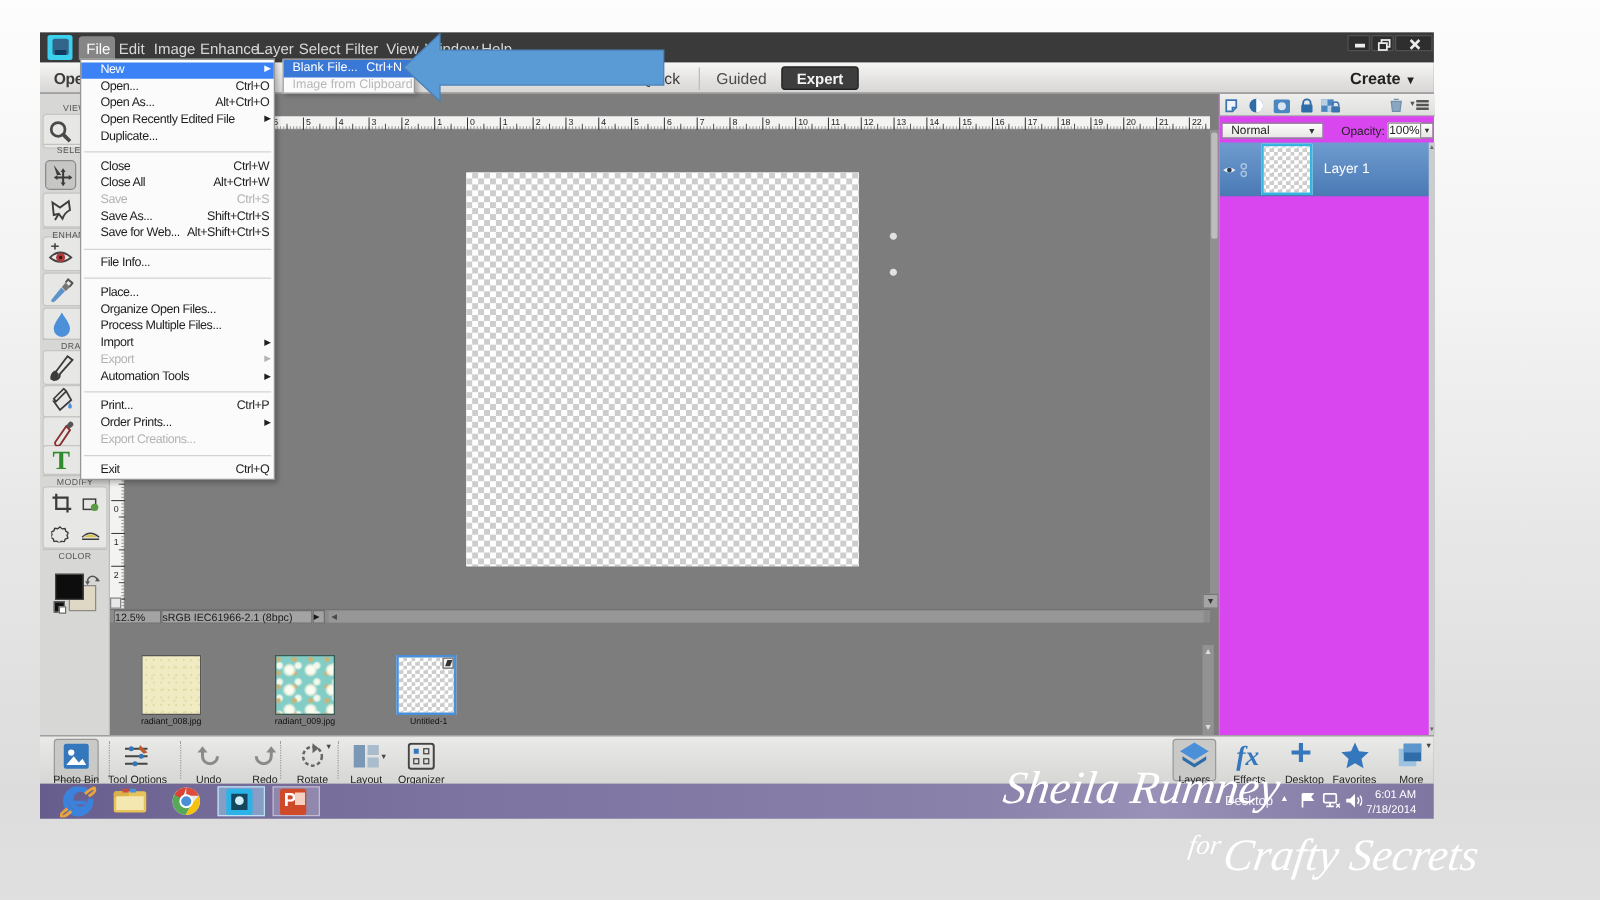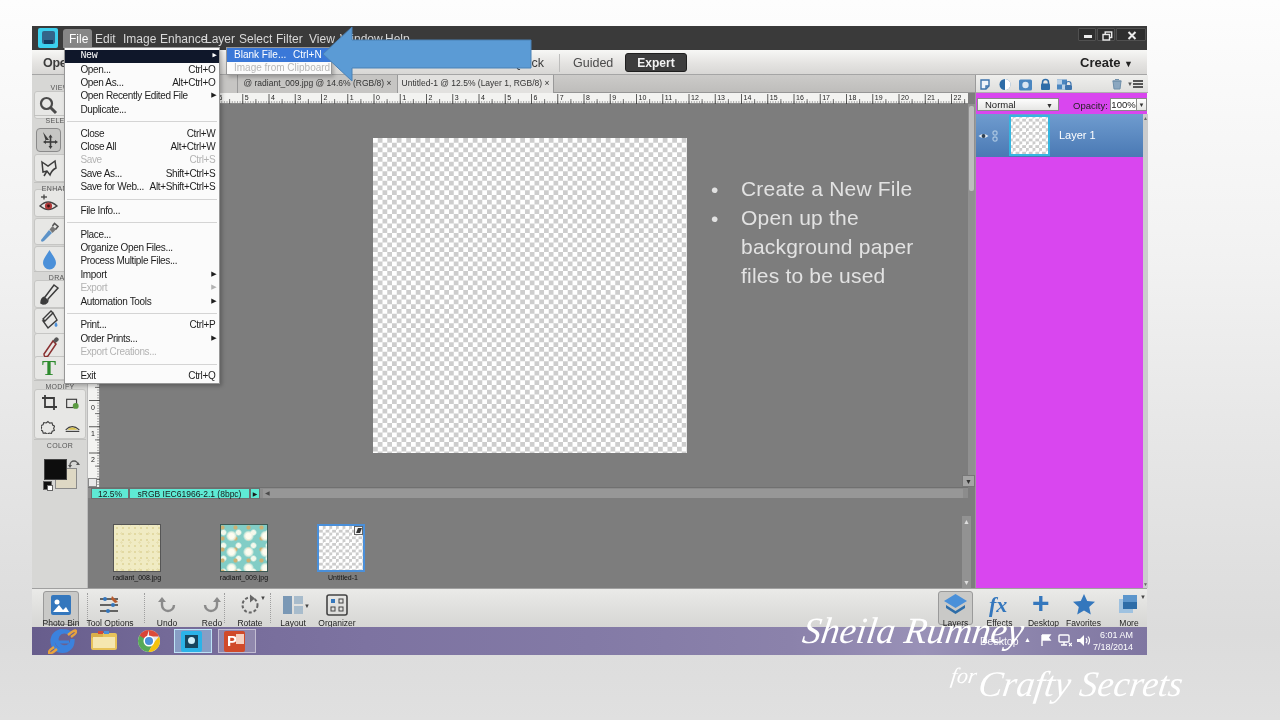--- a/index.html
+++ b/index.html
@@ -50,22 +50,22 @@
   background-size:9.5px 9.5px; }
 
 
 #bullets { position:absolute; left:709px; top:148px; width:300px; font-size:21px; line-height:29px;
   color:#e2e2e2; letter-spacing:.2px; }
 .bul { position:absolute; width:20px; font-size:21px; color:#e2e2e2; }
 
 
 #statusbar { position:absolute; left:56px; top:461px; width:880px; height:11px; background:#8c8c8c;
   border-top:1px solid #707070; }
-.sbox { position:absolute; top:0px; height:11px; background:#5eead4; border:1px solid #6e6e6e;
-  font-size:8.5px; color:#1a1a1a; text-align:center; line-height:10px; }
+.sbox { position:absolute; top:0px; height:11px; background:#a3a3a3; border:1px solid #6e6e6e;
+  font-size:8.5px; color:#1a1a1a; text-align:left; line-height:10px; }
 #openbar { position:absolute; left:56px; top:472px; width:883px; height:18px;
   background:linear-gradient(180deg,#f1f1ef,#dcdbd9); border-bottom:1px solid #9a9a9a; }
 #ofdrop { position:absolute; left:3px; top:2px; width:139px; height:14px; background:linear-gradient(180deg,#fcfcfc,#e9e9e7);
   border:1px solid #8f8f8f; font-size:10px; color:#222; line-height:13px; padding-left:7px; }
 #photobin { position:absolute; left:56px; top:490px; width:883px; height:72px; background:#7d7d7d; }
 .thumb { position:absolute; top:8px; width:48px; height:48px; }
 .cap { position:absolute; top:58px; font-size:7px; color:#111; width:80px; text-align:center; }
 
 
 #panel { position:absolute; left:943px; top:49px; width:172px; height:513px; background:#d946ef; border-left:1px solid #9a9a9a; }
@@ -97,21 +97,21 @@
 .tsep { position:absolute; left:2px; width:52px; border-top:1px solid #c2c2c0; }
 .tbox { position:absolute; width:52px; background:#e7e7e5; border:1px solid #c6c6c4; border-radius:3px; }
 
 
 #fmenu { position:absolute; left:32.4px; top:20.8px; width:156px; height:337px; background:#fbfbfb;
   border:1px solid #979797; box-shadow:2px 2px 4px rgba(0,0,0,.25); z-index:40; }
 .mi { position:relative; height:13.4px; font-size:10px; color:#1e1e1e; letter-spacing:-0.35px; }
 .mi .lb { position:absolute; left:15px; top:0.6px; }
 .mi .sc { position:absolute; right:4px; top:0.6px; }
 .mi .ar { position:absolute; right:3px; top:1.5px; font-size:7px; }
-.mi.hi { background:#0f172a; color:#fff;font-family:Liberation Mono, monospace; }
+.mi.hi { background:#3b82f6; color:#fff; }
 .mi.gr { color:#b3b3b3; }
 .msep { height:10.4px; position:relative; }
 .msep:after { content:""; position:absolute; left:2px; right:2px; top:4.8px; border-top:1px solid #d4d4d4; }
 #fmenu .pad { height:1.8px; }
 
 
 #smenu { position:absolute; left:194px; top:21px; width:106px; height:28px; background:#fbfbfb;
   border:1px solid #979797; box-shadow:2px 2px 4px rgba(0,0,0,.25); z-index:41; }
 .smi { position:relative; height:13.5px; font-size:10px; color:#1e1e1e; }
 .smi .lb { position:absolute; left:7px; top:0.5px; }
@@ -295,21 +295,20 @@
         <text x="3" y="331.8" font-size="7" fill="#222">1</text>
         <text x="3" y="358.0" font-size="7" fill="#222">2</text>
         <text x="3" y="384.2" font-size="7" fill="#222">3</text>
       </svg>
     </div>
   <div class="abs" style="left:56px;top:452px;width:9px;height:9px;background:#e9e9e9;border:1px solid #888;z-index:5"></div>
   <div id="canvas"></div>
 
   <span class="bul" style="left:679px;top:152px">•</span>
   <span class="bul" style="left:679px;top:181px">•</span>
-  <div id="bullets">Create a New File<br>Open up the<br>background paper<br>files to be used</div>
 
   <div id="statusbar">
     <div class="sbox" style="left:3px;width:38px">12.5%</div>
     <div class="sbox" style="left:41px;width:121px">sRGB IEC61966-2.1 (8bpc)</div>
     <div class="sbox" style="left:162px;width:10px;font-size:6px">▶</div>
     <div class="abs" style="left:175px;top:1px;width:700px;height:9px;background:#979797"></div>
     <span class="abs" style="left:177px;top:1px;font-size:6px;color:#4a4a4a">◀</span>
   </div>
   <div id="photobin">
     <div class="thumb" style="left:25px;border:1px solid #555;background:#f0ebc3;background-image:radial-gradient(#e2d9a2 18%,transparent 20%),radial-gradient(#e8e0b0 18%,transparent 20%);background-size:6px 6px,9px 9px;background-position:0 0,3px 4px"></div>
@@ -502,25 +501,20 @@
 
   <div id="bar2">
     <span class="t" style="left:11px;font-weight:bold;letter-spacing:-0.3px">Open</span>
     <span class="t" style="left:480px;color:#3a3a3a">Quick</span>
     <div class="abs" style="left:527px;top:4px;height:18px;border-left:1px solid #bdbdbc"></div>
     <span class="t" style="left:541px;color:#4a4a4a">Guided</span>
     <div id="expertbtn">Expert</div>
     <div id="createbt">Create <span style="font-weight:normal;font-size:9px">▼</span></div>
   </div>
 
-  <div id="tabbar">
-    <div class="tab" style="left:94px;width:56px;background:#c6c5c3">×</div>
-    <div class="tab" style="left:150px;width:160px;background:#c6c5c3">@ radiant_009.jpg @ 14.6% (RGB/8) ×</div>
-    <div class="tab" style="left:310px;width:156px;background:#e2e1df">Untitled-1 @ 12.5% (Layer 1, RGB/8) ×</div>
-  </div>
 
   <div id="fmenu">
       <div class="pad"></div>
       <div class="mi hi">
         <span class="lb">New</span>
         <span class="ar">▶</span>
       </div>
       <div class="mi">
         <span class="lb">Open...</span>
         <span class="sc">Ctrl+O</span>

